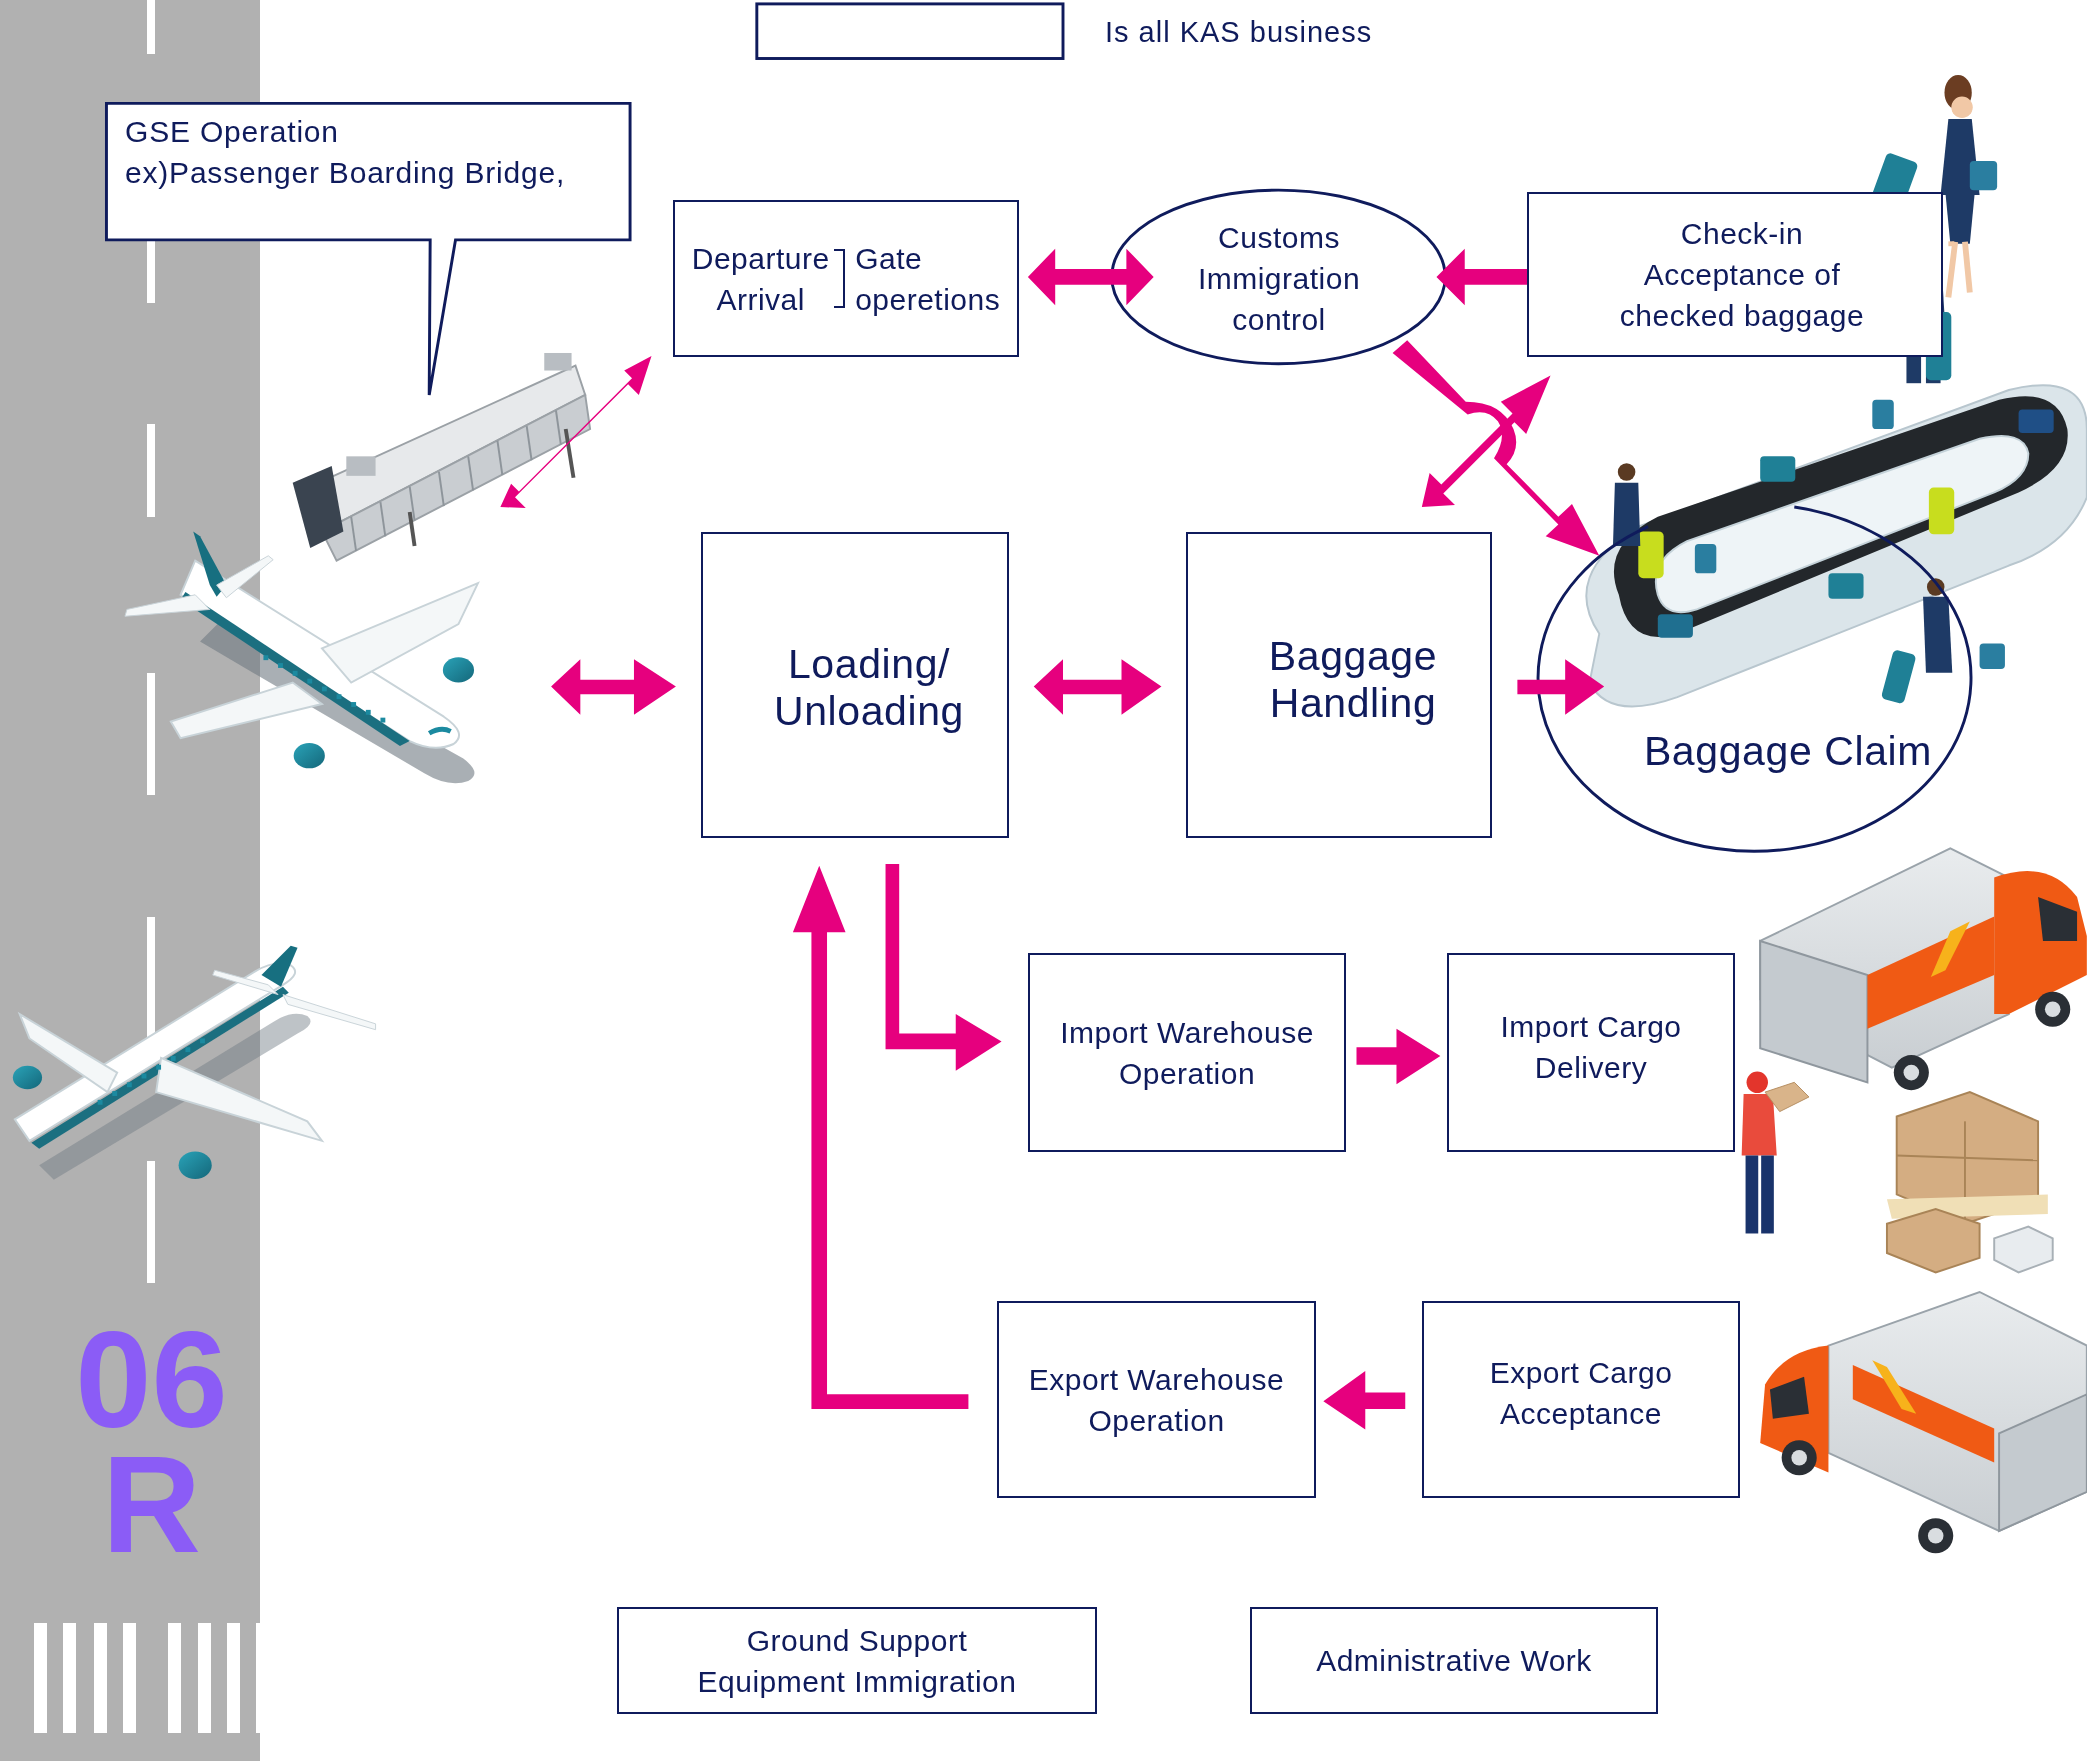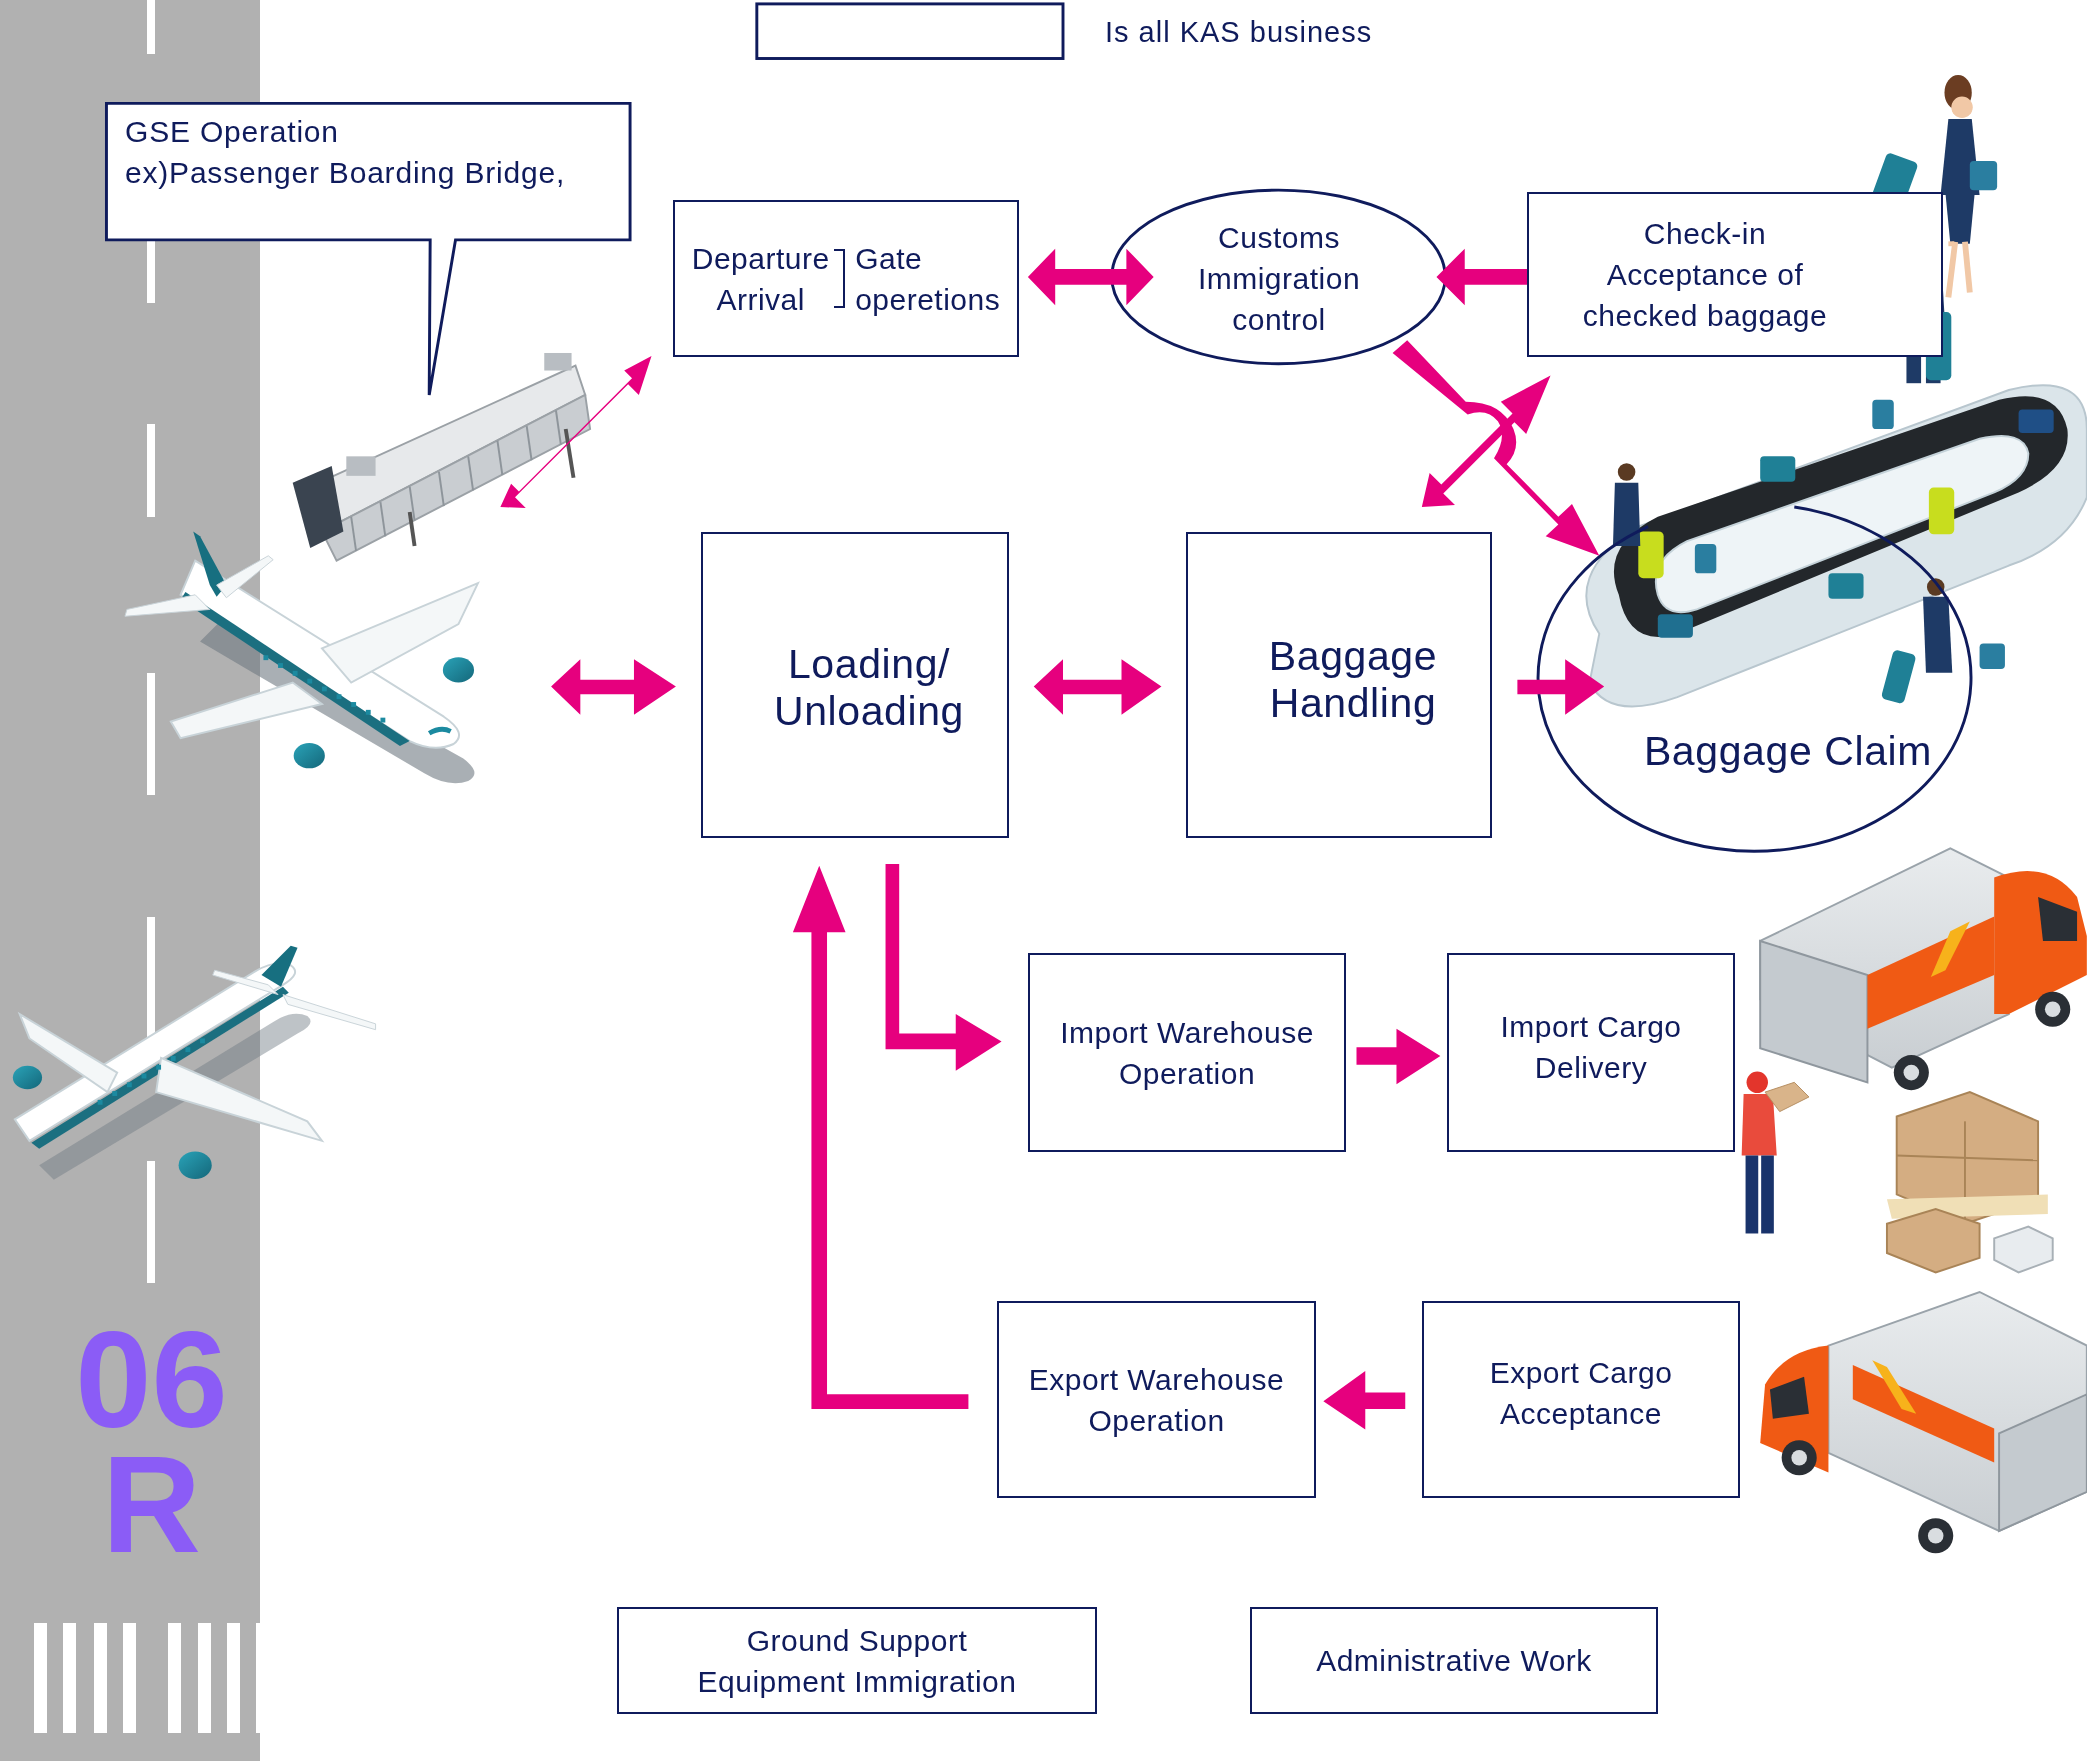--- a/index.html
+++ b/index.html
@@ -262,21 +262,21 @@
     <div>operetions</div>
   </div>
 </div>
 
 <div class="abs txt" style="left:1113px;top:217px;width:332px;text-align:center;">
   <div>Customs</div>
   <div>Immigration</div>
   <div>control</div>
 </div>
 
-<div class="box" style="left:1527px;top:192px;width:416px;height:165px;align-items:flex-start;padding-left:25px;">
+<div class="box" style="left:1527px;top:192px;width:416px;height:165px;align-items:flex-start;padding-left:62px;">
   <div class="txt" style="text-align:center;width:302px;">
     <div>Check-in</div>
     <div>Acceptance of</div>
     <div>checked baggage</div>
   </div>
 </div>
 
 <div class="box" style="left:701px;top:532px;width:308px;height:306px;justify-content:flex-start;padding-top:107px;">
   <div class="txt-lg">
     <div>Loading/</div>

